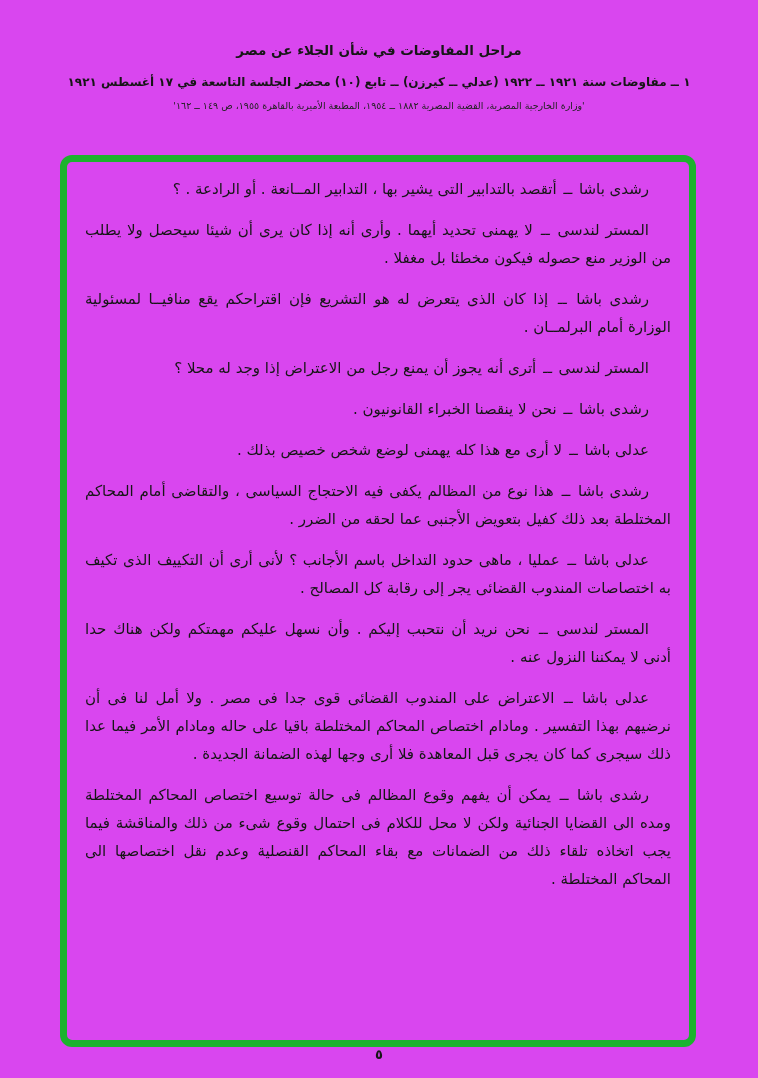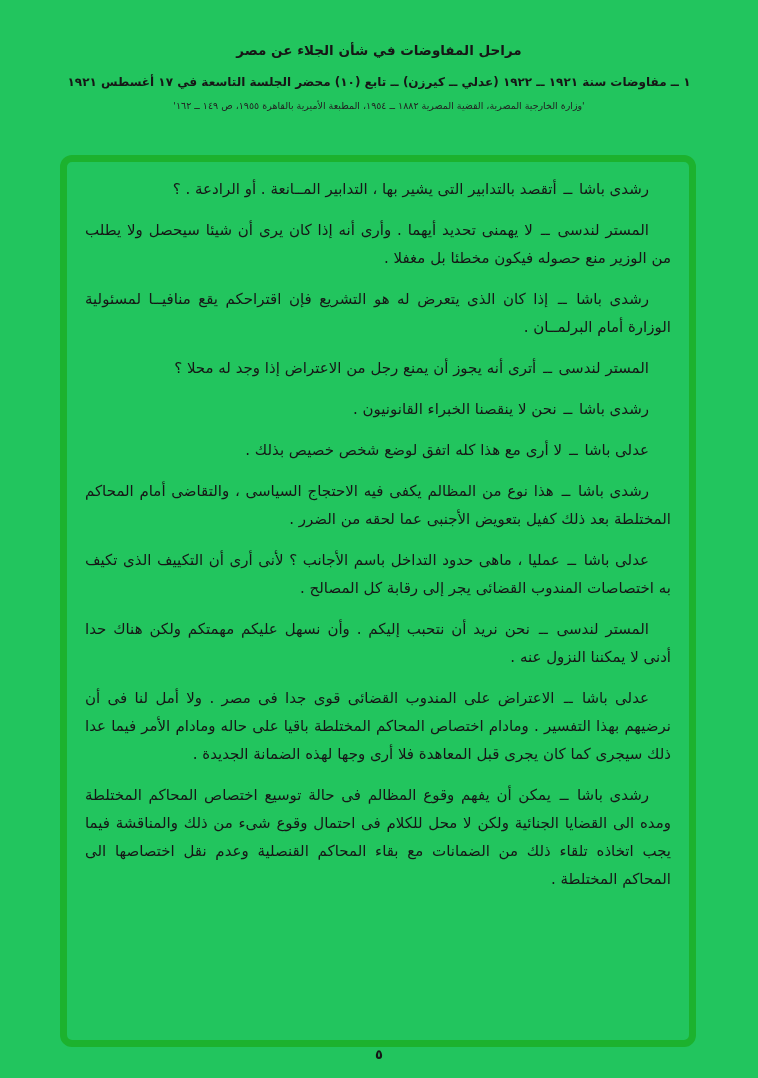--- a/index.html
+++ b/index.html
@@ -4,21 +4,21 @@
 <style>
   html, body {
     margin: 0;
     padding: 0;
     background: #ffffff;
   }
   .page {
     position: relative;
     width: 758px;
     height: 1078px;
-    background: #22c55e;
+    background: #d946ef;
     font-family: "DejaVu Sans", sans-serif;
     color: #161616;
     overflow: hidden;
     direction: rtl;
   }
   .doc-header {
     position: absolute;
     top: 42px;
     left: 0;
     width: 100%;
@@ -91,21 +91,21 @@
       <p class="para"><span class="speaker">رشدى باشا</span><span class="sep"> ــ </span><span>أتقصد بالتدابير التى يشير بها ، التدابير المــانعة . أو الرادعة . ؟</span></p>
 
       <p class="para"><span class="speaker">المستر لندسى</span><span class="sep"> ــ </span><span>لا يهمنى تحديد أيهما . وأرى أنه إذا كان يرى أن شيئا سيحصل ولا يطلب من الوزير منع حصوله فيكون مخطئا بل مغفلا .</span></p>
 
       <p class="para"><span class="speaker">رشدى باشا</span><span class="sep"> ــ </span><span>إذا كان الذى يتعرض له هو التشريع فإن اقتراحكم يقع منافيــا لمسئولية الوزارة أمام البرلمــان .</span></p>
 
       <p class="para"><span class="speaker">المستر لندسى</span><span class="sep"> ــ </span><span>أترى أنه يجوز أن يمنع رجل من الاعتراض إذا وجد له محلا ؟</span></p>
 
       <p class="para"><span class="speaker">رشدى باشا</span><span class="sep"> ــ </span><span>نحن لا ينقصنا الخبراء القانونيون .</span></p>
 
-      <p class="para"><span class="speaker">عدلى باشا</span><span class="sep"> ــ </span><span>لا أرى مع هذا كله اتفق لوضع شخص خصيص بذلك .</span></p>
+      <p class="para"><span class="speaker">عدلى باشا</span><span class="sep"> ــ </span><span>لا أرى مع هذا كله يهمنى لوضع شخص خصيص بذلك .</span></p>
 
 
       <p class="para"><span class="speaker">رشدى باشا</span><span class="sep"> ــ </span><span>هذا نوع من المظالم يكفى فيه الاحتجاج السياسى ، والتقاضى أمام المحاكم المختلطة بعد ذلك كفيل بتعويض الأجنبى عما لحقه من الضرر .</span></p>
 
       <p class="para"><span class="speaker">عدلى باشا</span><span class="sep"> ــ </span><span>عمليا ، ماهى حدود التداخل باسم الأجانب ؟ لأنى أرى أن التكييف الذى تكيف به اختصاصات المندوب القضائى يجر إلى رقابة كل المصالح .</span></p>
 
       <p class="para"><span class="speaker">المستر لندسى</span><span class="sep"> ــ </span><span>نحن نريد أن نتحبب إليكم . وأن نسهل عليكم مهمتكم ولكن هناك حدا أدنى لا يمكننا النزول عنه .</span></p>
 
       <p class="para"><span class="speaker">عدلى باشا</span><span class="sep"> ــ </span><span>الاعتراض على المندوب القضائى قوى جدا فى مصر . ولا أمل لنا فى أن نرضيهم بهذا التفسير . ومادام اختصاص المحاكم المختلطة باقيا على حاله ومادام الأمر فيما عدا ذلك سيجرى كما كان يجرى قبل المعاهدة فلا أرى وجها لهذه الضمانة الجديدة .</span></p>
 

